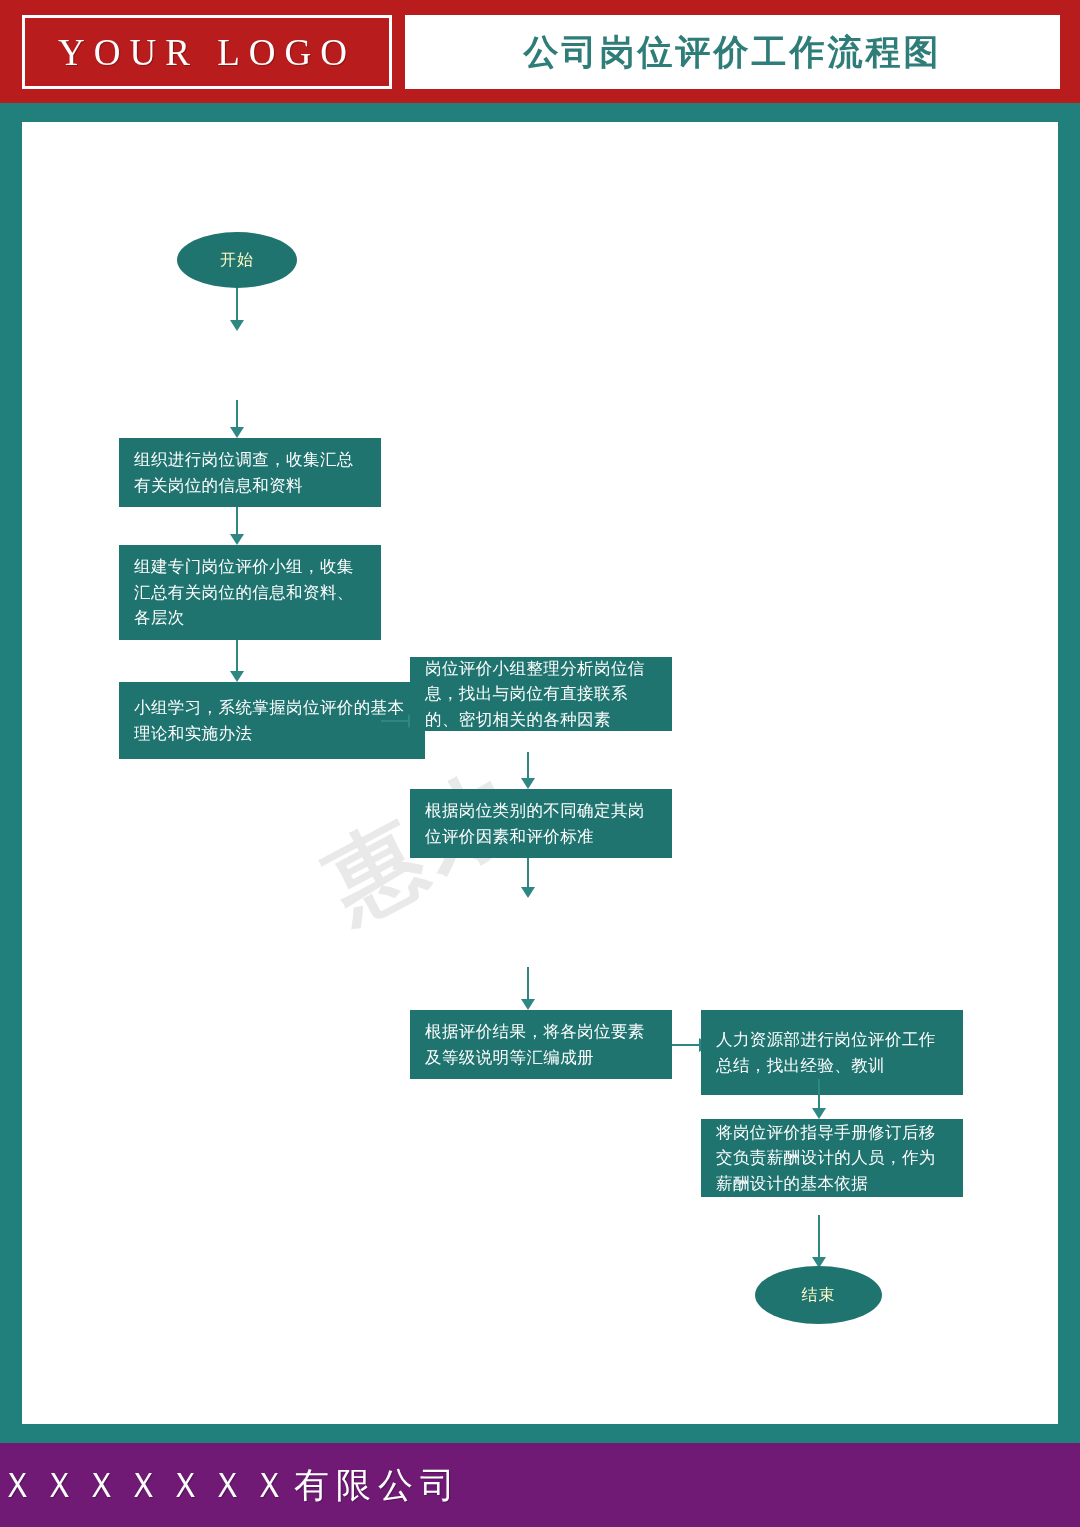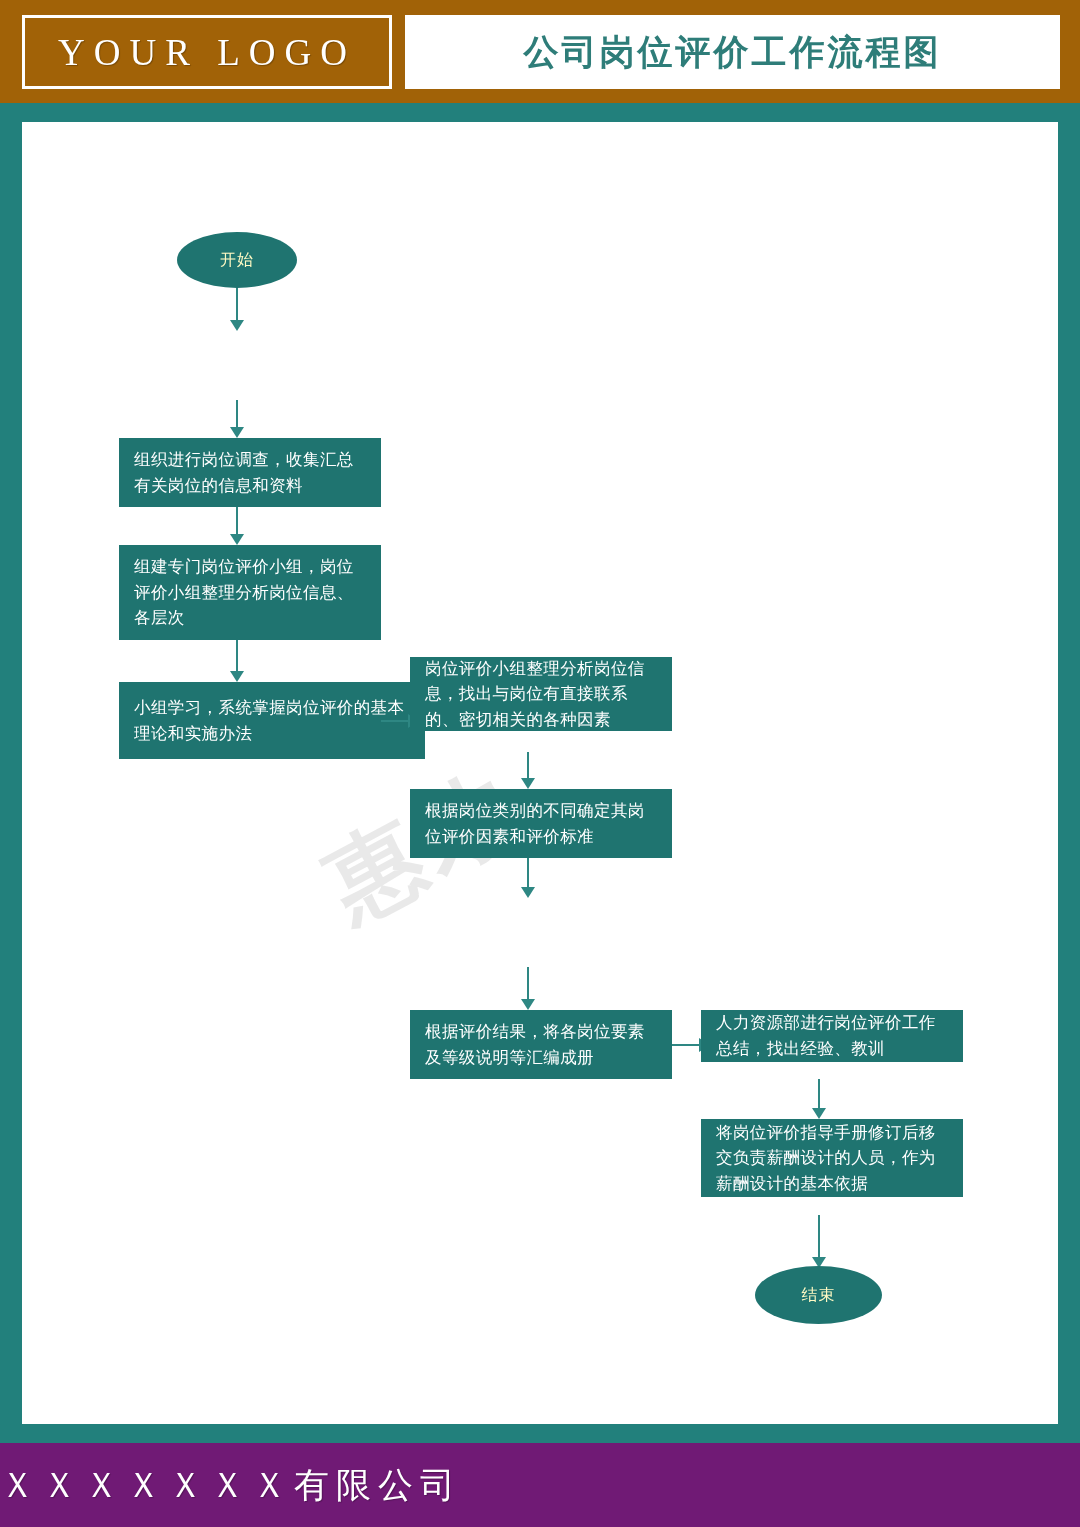--- a/index.html
+++ b/index.html
@@ -20,21 +20,21 @@
     height: 1527px;
     background: #ffffff;
   }
 
   
   #header-band {
     position: absolute;
     left: 0; top: 0;
     width: 1080px;
     height: 103px;
-    background: #a16207;
+    background: #b91c1c;
   }
   #logo-box {
     position: absolute;
     left: 22px; top: 15px;
     width: 370px;
     height: 74px;
     border: 3px solid #ffffff;
     box-sizing: border-box;
     display: flex;
     align-items: center;
@@ -215,21 +215,21 @@
         <div class="arrow-down" style="left:208px; top:305px;"></div>
 
         <div class="node" style="left:97px; top:316px; width:262px; height:69px;">
           <span class="txt">组织进行岗位调查，收集汇总有关岗位的信息和资料</span>
         </div>
 
         <div class="conn-v" style="left:214px; top:385px; height:33px;"></div>
         <div class="arrow-down" style="left:208px; top:412px;"></div>
 
         <div class="node" style="left:97px; top:423px; width:262px; height:95px;">
-          <span class="txt">组建专门岗位评价小组，岗位评价小组整理分析岗位信息、各层次</span>
+          <span class="txt">组建专门岗位评价小组，收集汇总有关岗位的信息和资料、各层次</span>
         </div>
 
         <div class="conn-v" style="left:214px; top:518px; height:36px;"></div>
         <div class="arrow-down" style="left:208px; top:549px;"></div>
 
         <div class="node" style="left:97px; top:560px; width:306px; height:77px;">
           <span class="txt">小组学习，系统掌握岗位评价的基本理论和实施办法</span>
         </div>
 
         <div class="conn-h" style="left:359px; top:598px; width:30px;"></div>
@@ -253,21 +253,21 @@
         <div class="conn-v" style="left:505px; top:845px; height:38px;"></div>
         <div class="arrow-down" style="left:499px; top:877px;"></div>
 
         <div class="node" style="left:388px; top:888px; width:262px; height:69px;">
           <span class="txt">根据评价结果，将各岗位要素及等级说明等汇编成册</span>
         </div>
 
         <div class="conn-h" style="left:650px; top:922px; width:31px;"></div>
         <div class="arrow-right" style="left:677px; top:916px;"></div>
 
-        <div class="node" style="left:679px; top:888px; width:262px; height:52px;">
+        <div class="node" style="left:679px; top:888px; width:262px; height:85px;">
           <span class="txt">人力资源部进行岗位评价工作总结，找出经验、教训</span>
         </div>
 
         <div class="conn-v" style="left:796px; top:957px; height:35px;"></div>
         <div class="arrow-down" style="left:790px; top:986px;"></div>
 
         <div class="node" style="left:679px; top:997px; width:262px; height:78px;justify-content:center;">
           <span class="txt">将岗位评价指导手册修订后移交负责薪酬设计的人员，作为薪酬设计的基本依据</span>
         </div>
 

